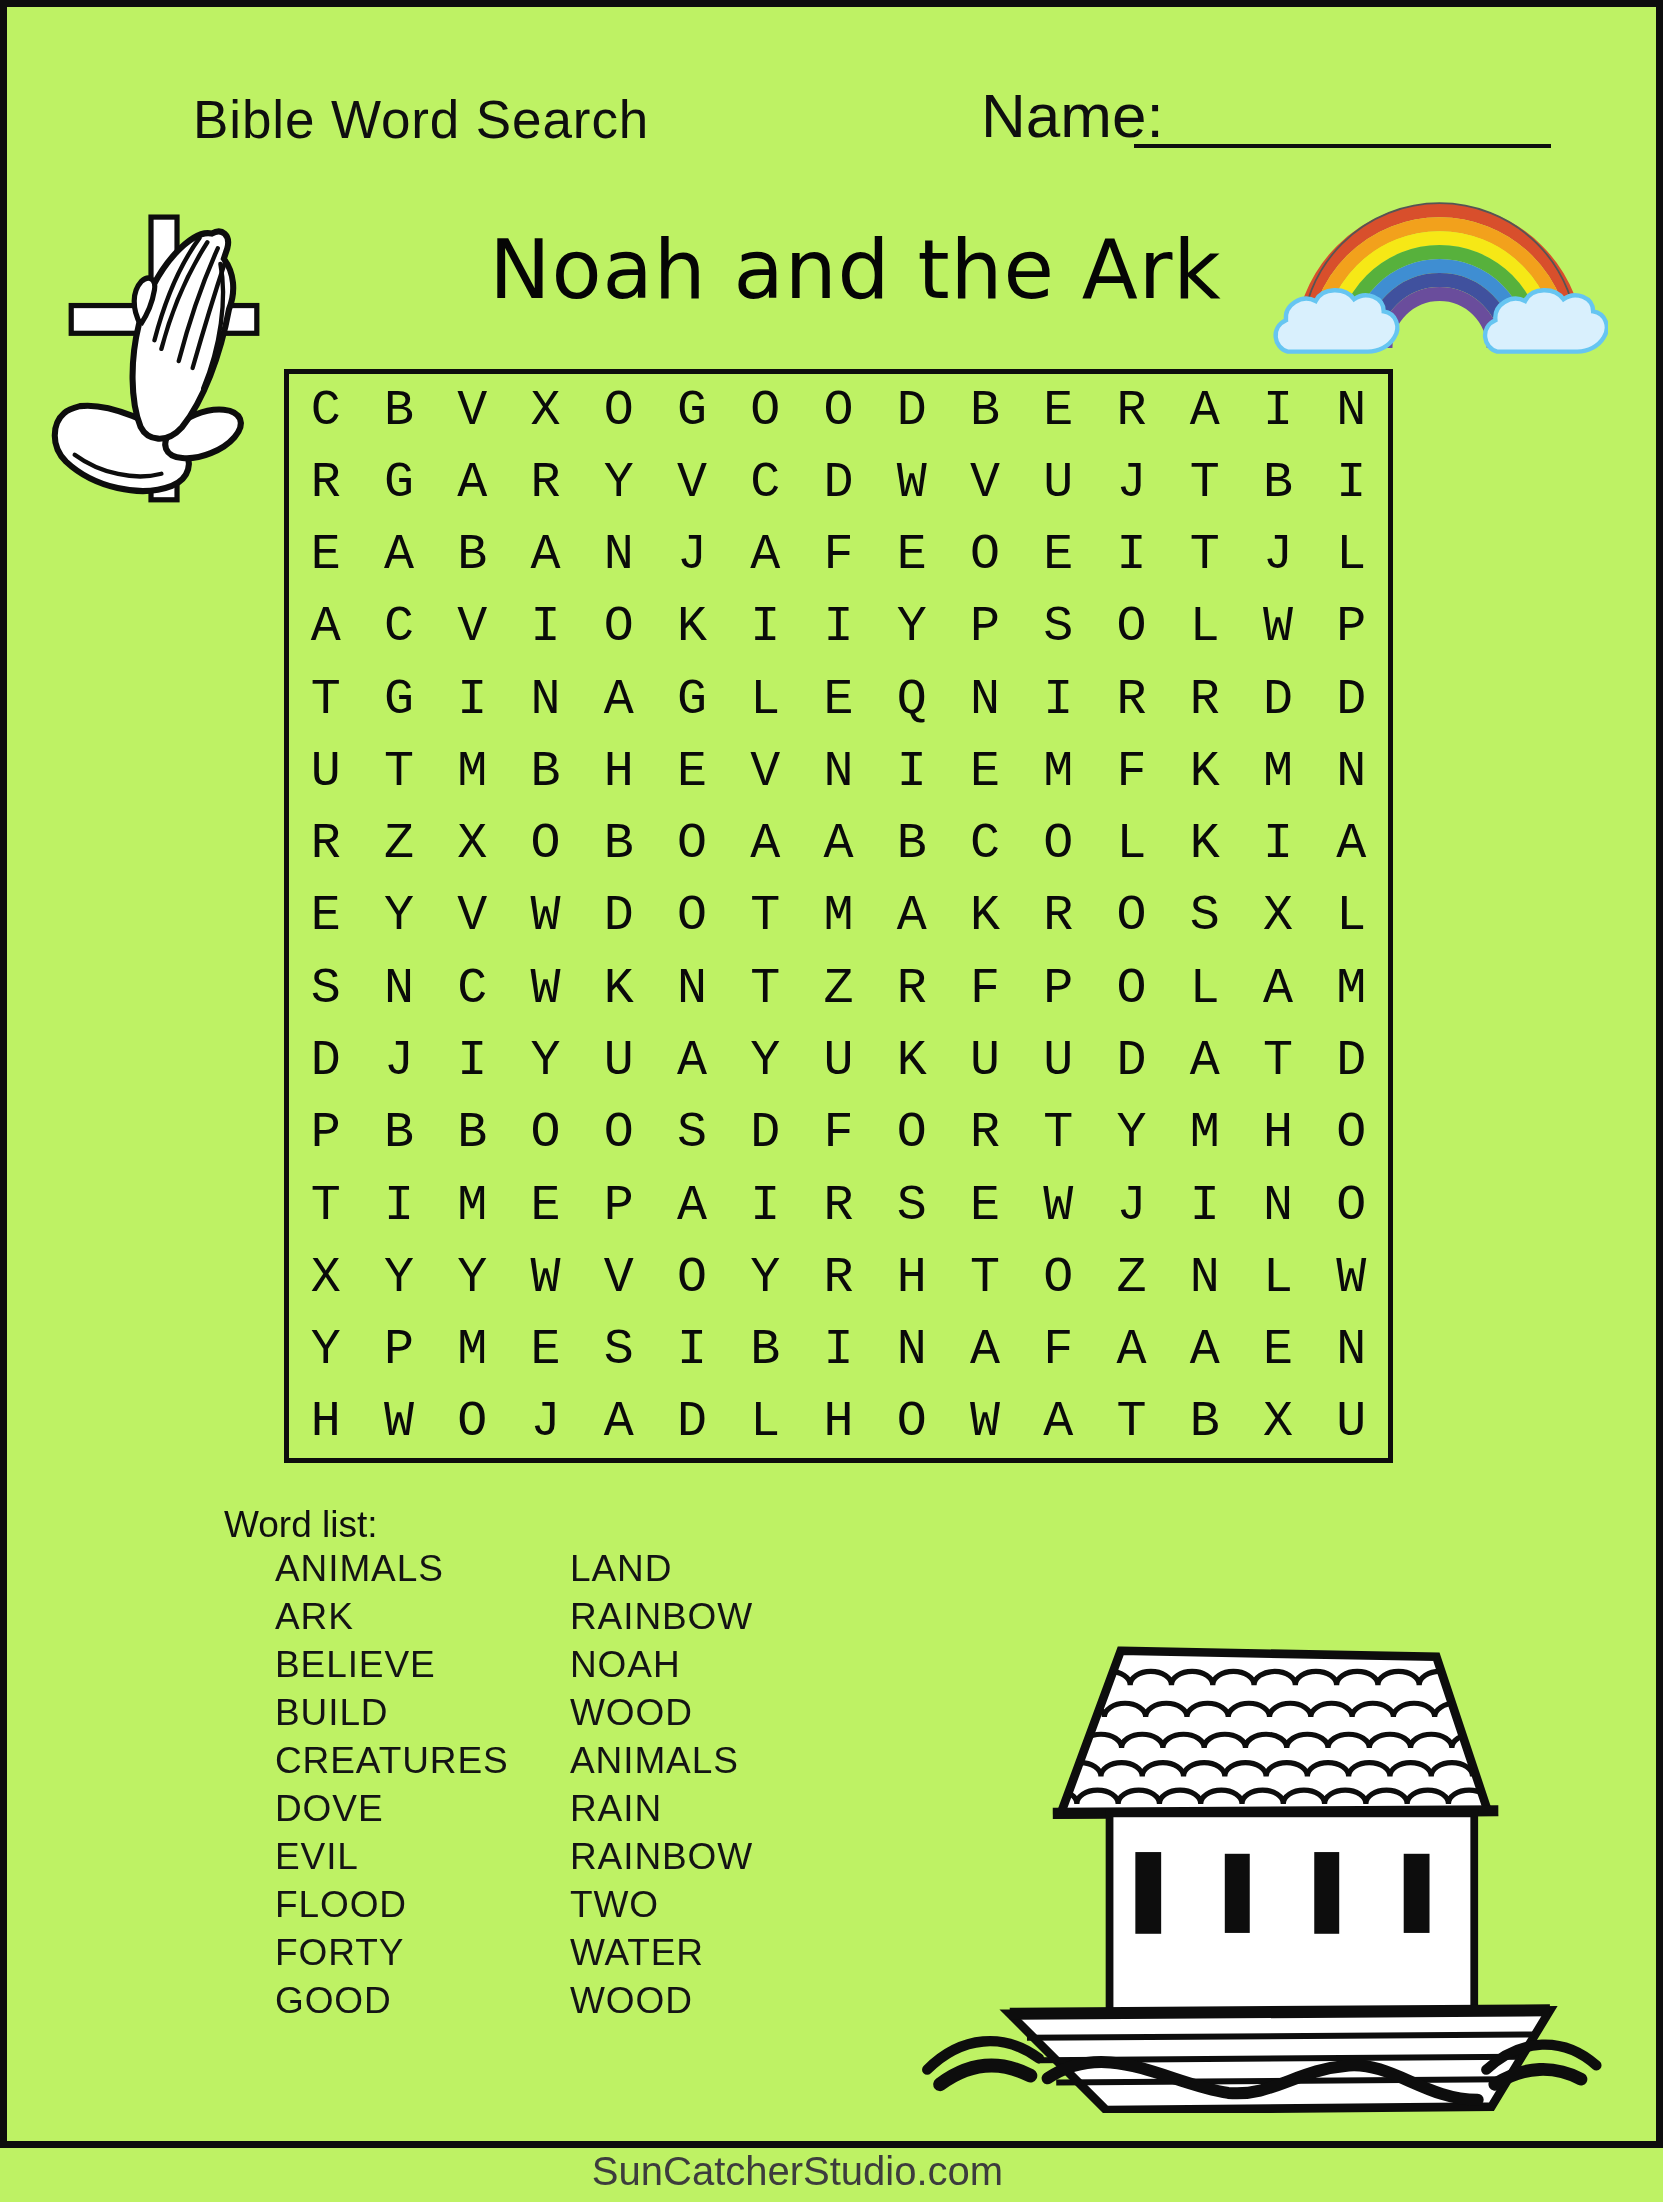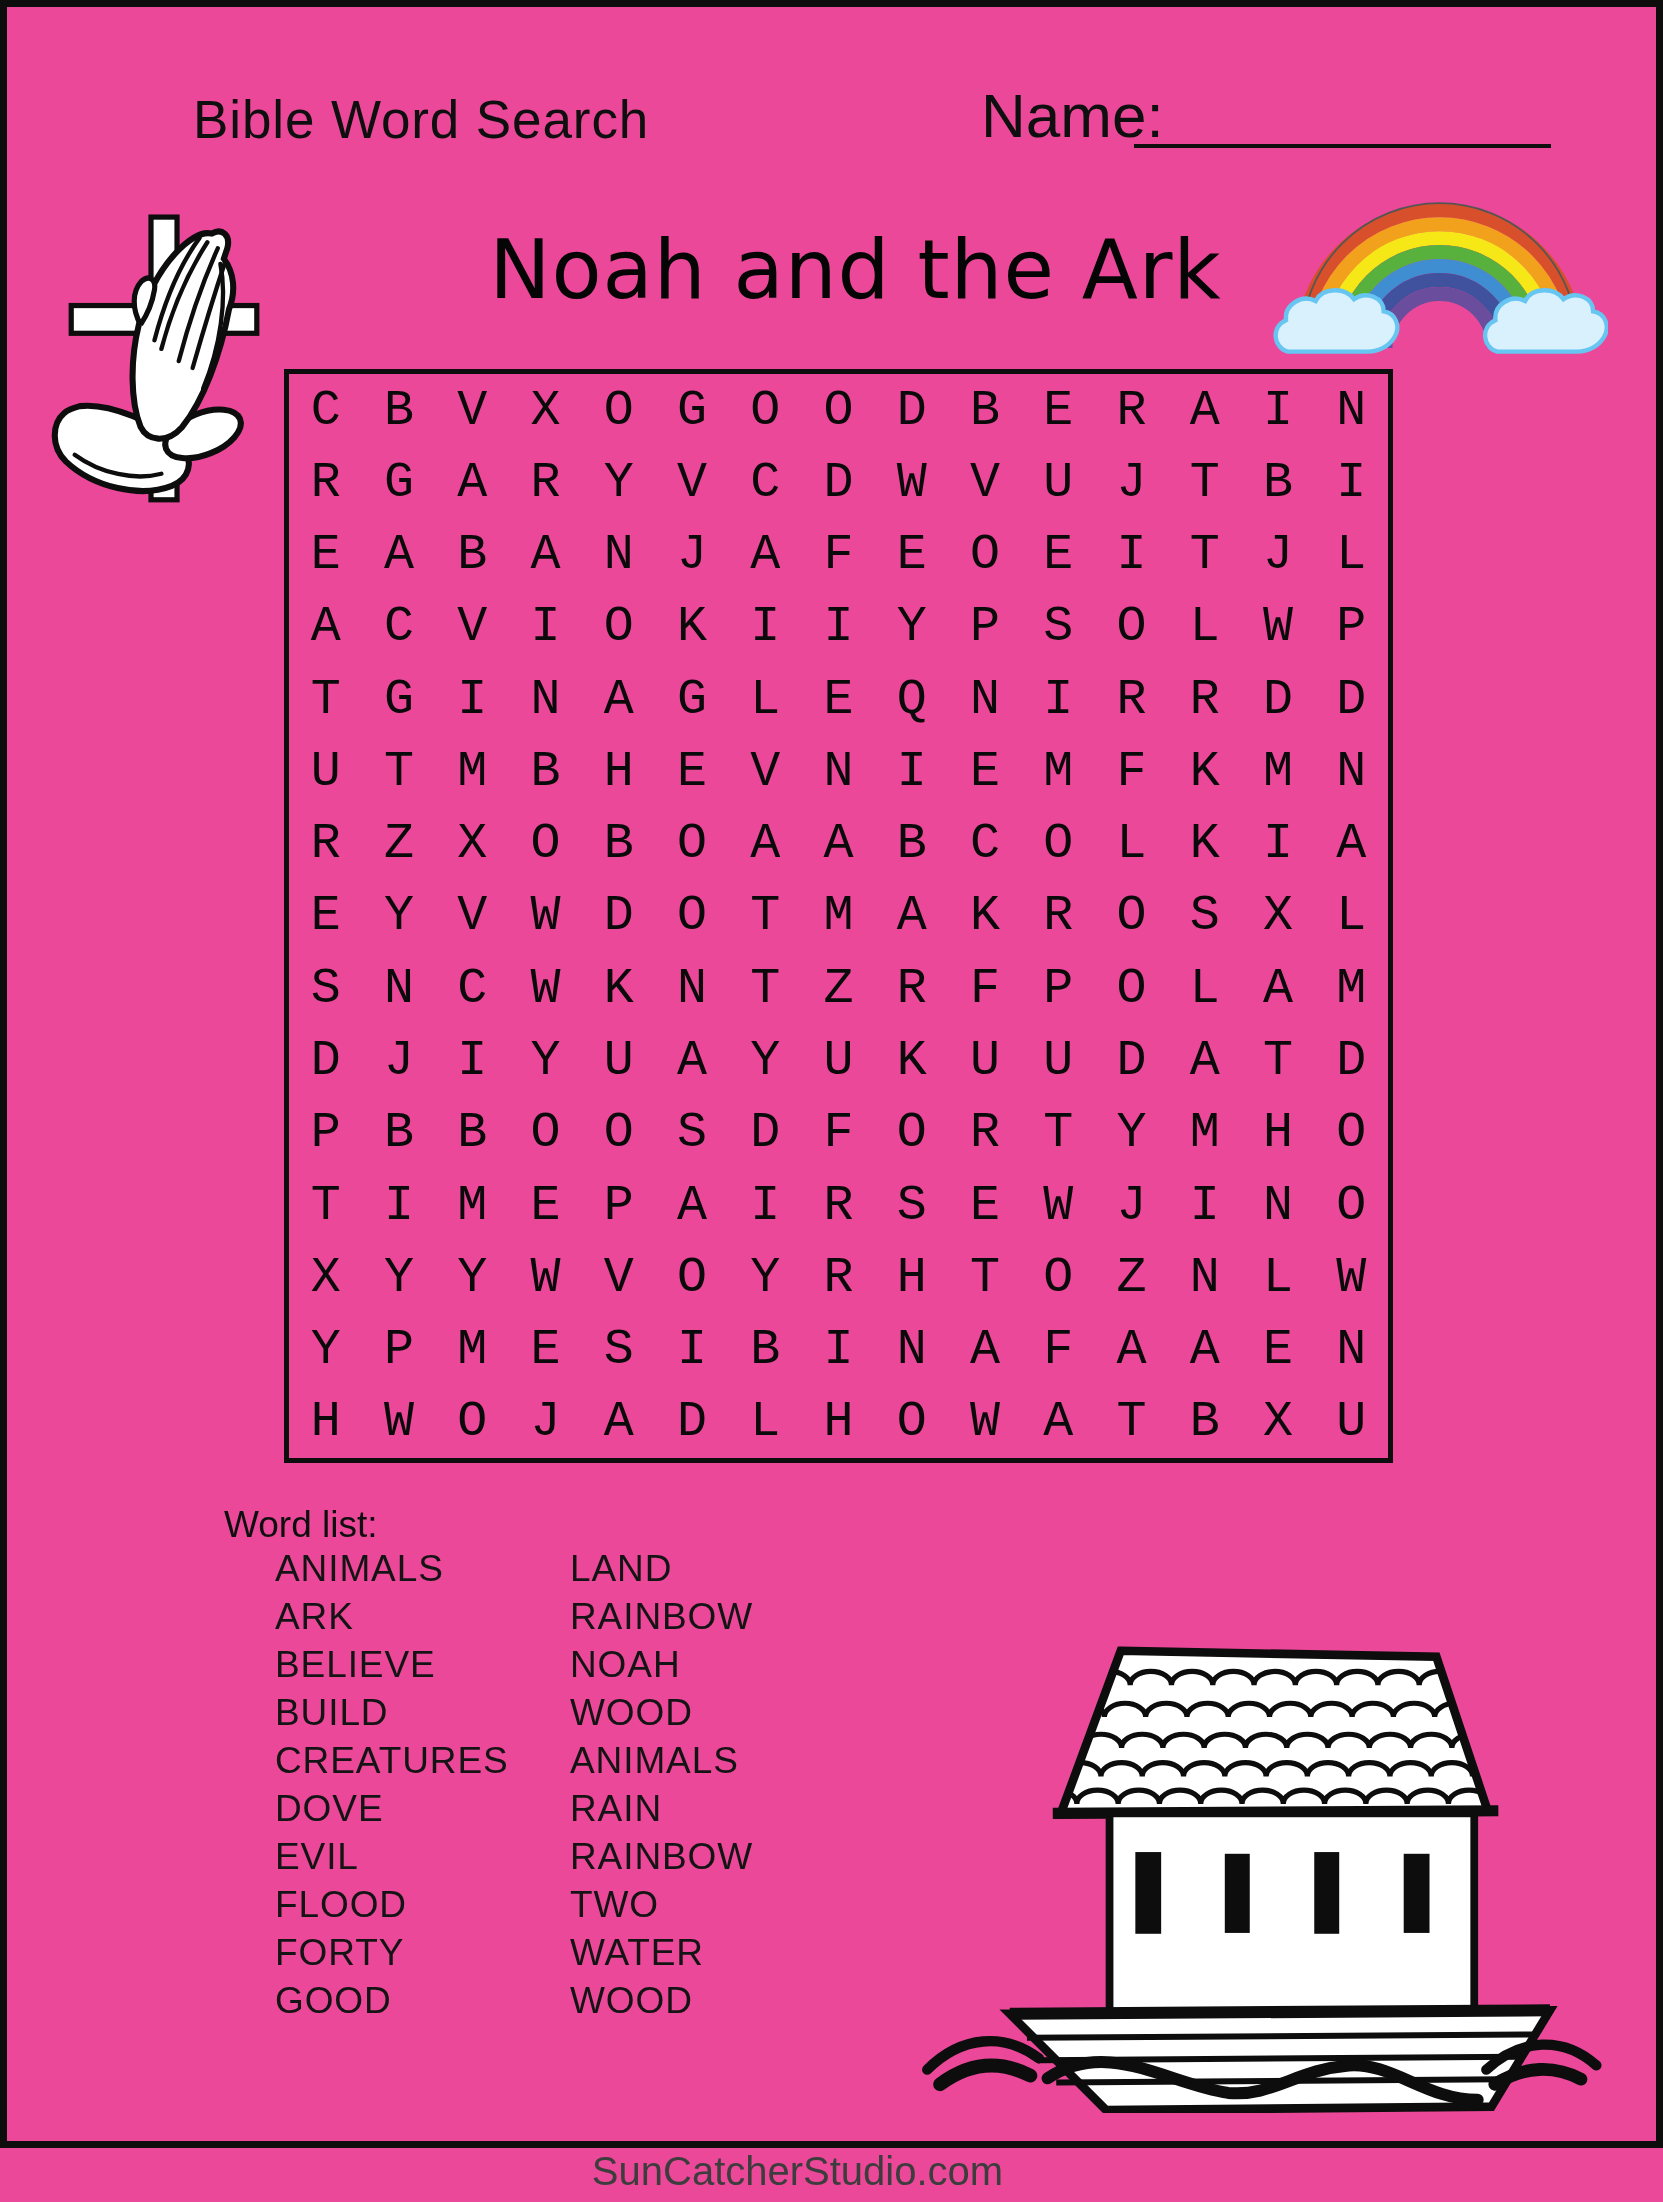--- a/index.html
+++ b/index.html
@@ -1,16 +1,16 @@
 <!DOCTYPE html>
 <html style="font-size:13.8px"><head>
 <meta charset="utf-8">
 <style>
   html,body{margin:0;padding:0;background:#ffffff;}
-  .page{position:relative;width:1663px;height:2203px;background:#ec4899;overflow:hidden;
+  .page{position:relative;width:1663px;height:2203px;background:#bef264;overflow:hidden;
         font-family:"Liberation Sans",sans-serif;color:#111;}
   .frame{position:absolute;left:0;top:0;width:1663px;height:2148px;
          border:7.7px solid #0d0d0d;box-sizing:border-box;}
   .header-title{position:absolute;left:193px;top:89px;font-size:53px;color:#0f0f0f;
                 letter-spacing:0.9px;}
   .name-label{position:absolute;left:981px;top:80px;font-size:62px;color:#0f0f0f;}
   .name-line{position:absolute;left:1134px;top:95px;width:417px;height:53px;
              border-bottom:4.3px solid #0f0f0f;box-sizing:border-box;}
   .puzzle-title{position:absolute;left:0;top:222px;width:1663px;text-align:center;
                 font-family:"DejaVu Sans",sans-serif;font-weight:normal;font-size:82px;

